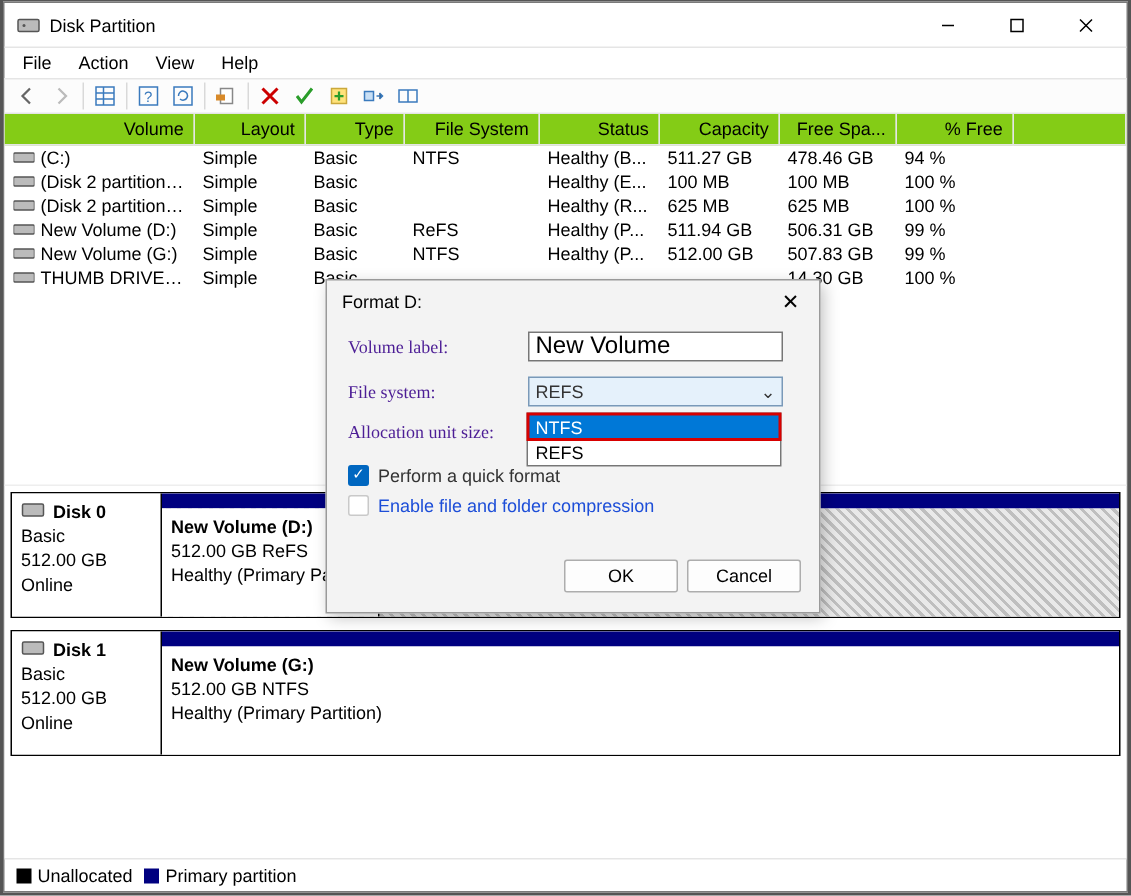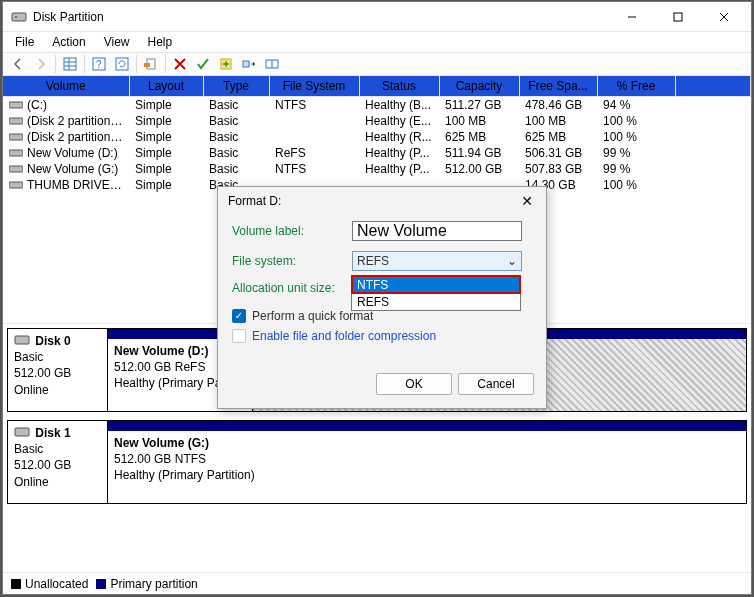--- a/index.html
+++ b/index.html
@@ -78,23 +78,23 @@
     background: #fff;
     height: 248px;
     overflow: hidden;
   }
   table.vol {
     border-collapse: collapse;
     width: 100%;
     table-layout: fixed;
   }
   table.vol th {
-    text-align: center;
+    text-align: right;
     font-weight: normal;
-    background: #1d4ed8;
+    background: #84cc16;
     border-right: 1px solid #e5e5e5;
     border-bottom: 1px solid #e5e5e5;
     padding: 3px 6px;
     height: 20px;
   }
   table.vol td {
     padding: 1px 6px;
     height: 16px;
     white-space: nowrap;
     overflow: hidden;
@@ -193,21 +193,21 @@
   .dlg-close{width:26px;text-align:center;font-size:14px;}
   .dlg-body{
     padding: 6px 14px;
     display:grid;
     grid-template-columns: 120px 1fr;
     row-gap: 10px;
     align-items:center;
     font-size:12px;
     color:#333;
   }
-  .dlg-body .lbl{color:#15803d;}
+  .dlg-body .lbl{color:#4c1d95;font-family:Liberation Serif, serif;}
   .dlg-input{
     width:170px; height:20px; border:1px solid #767676;
     padding:0 4px; font-size:16px;
   }
   .dlg-select{
     width:170px; height:20px;
     border:1px solid #7a99b8;
     background:#e5f1fb;
     display:flex; align-items:center;
     padding:0 4px;

